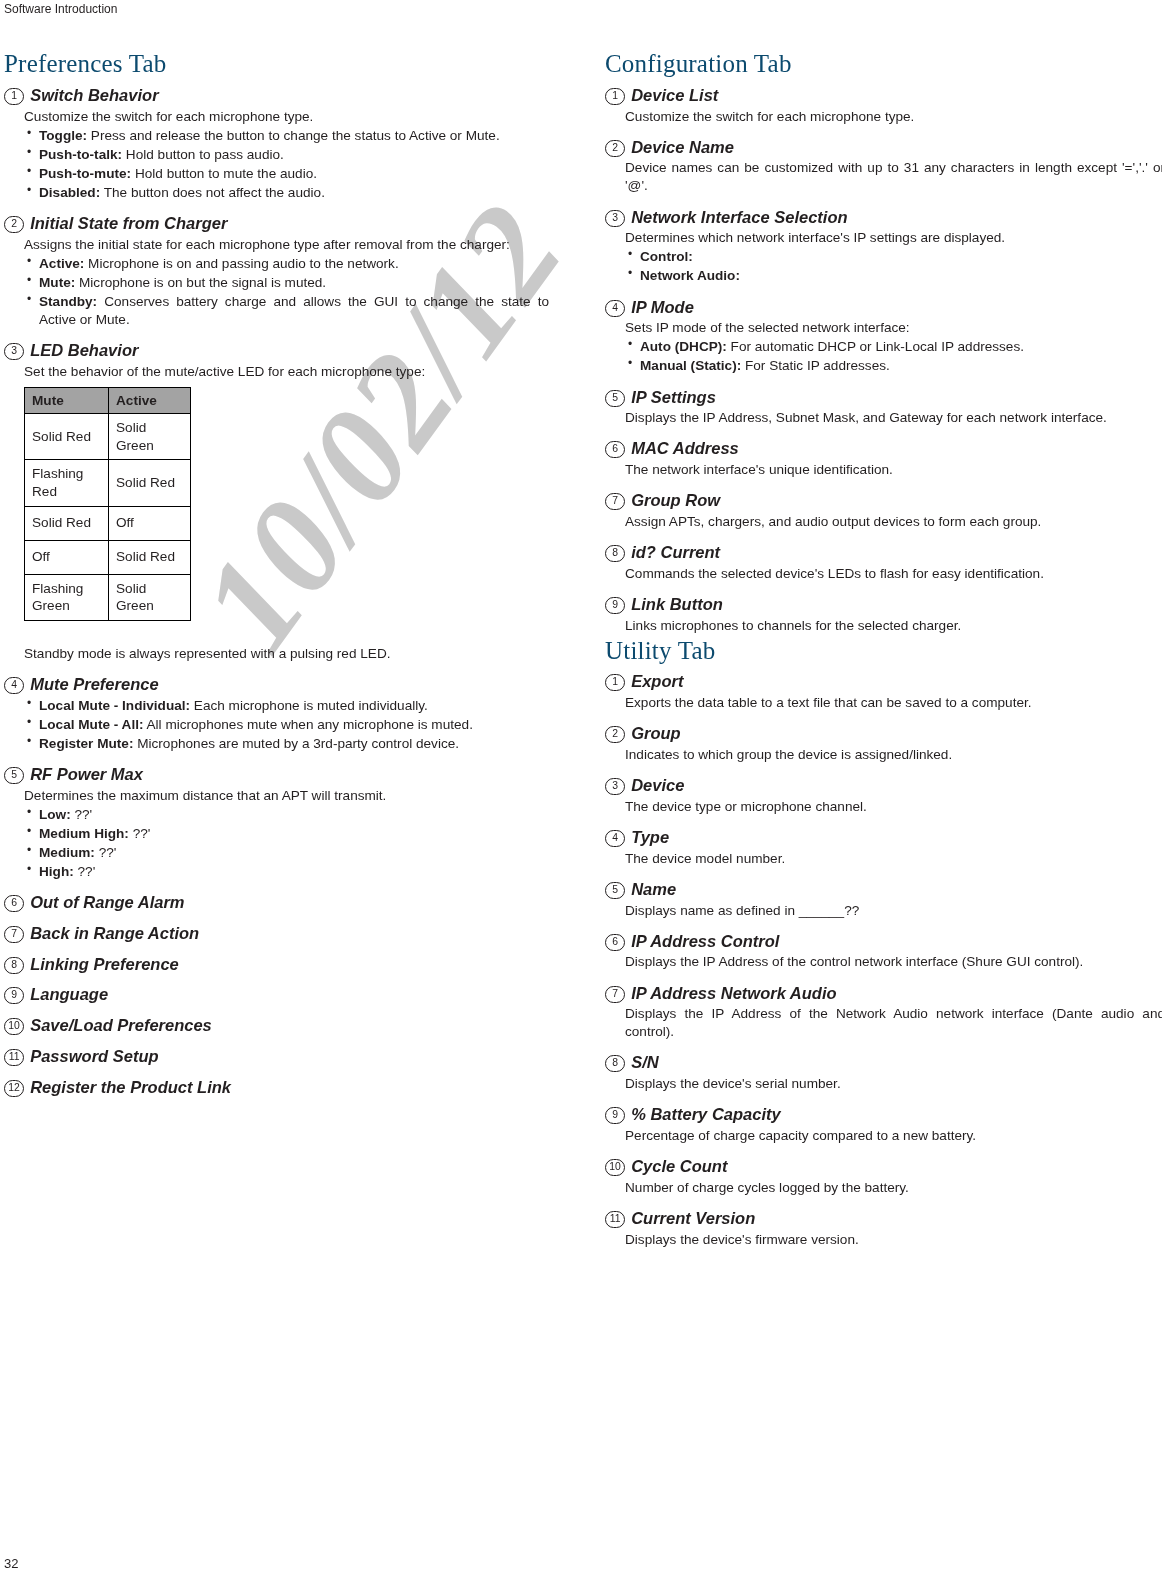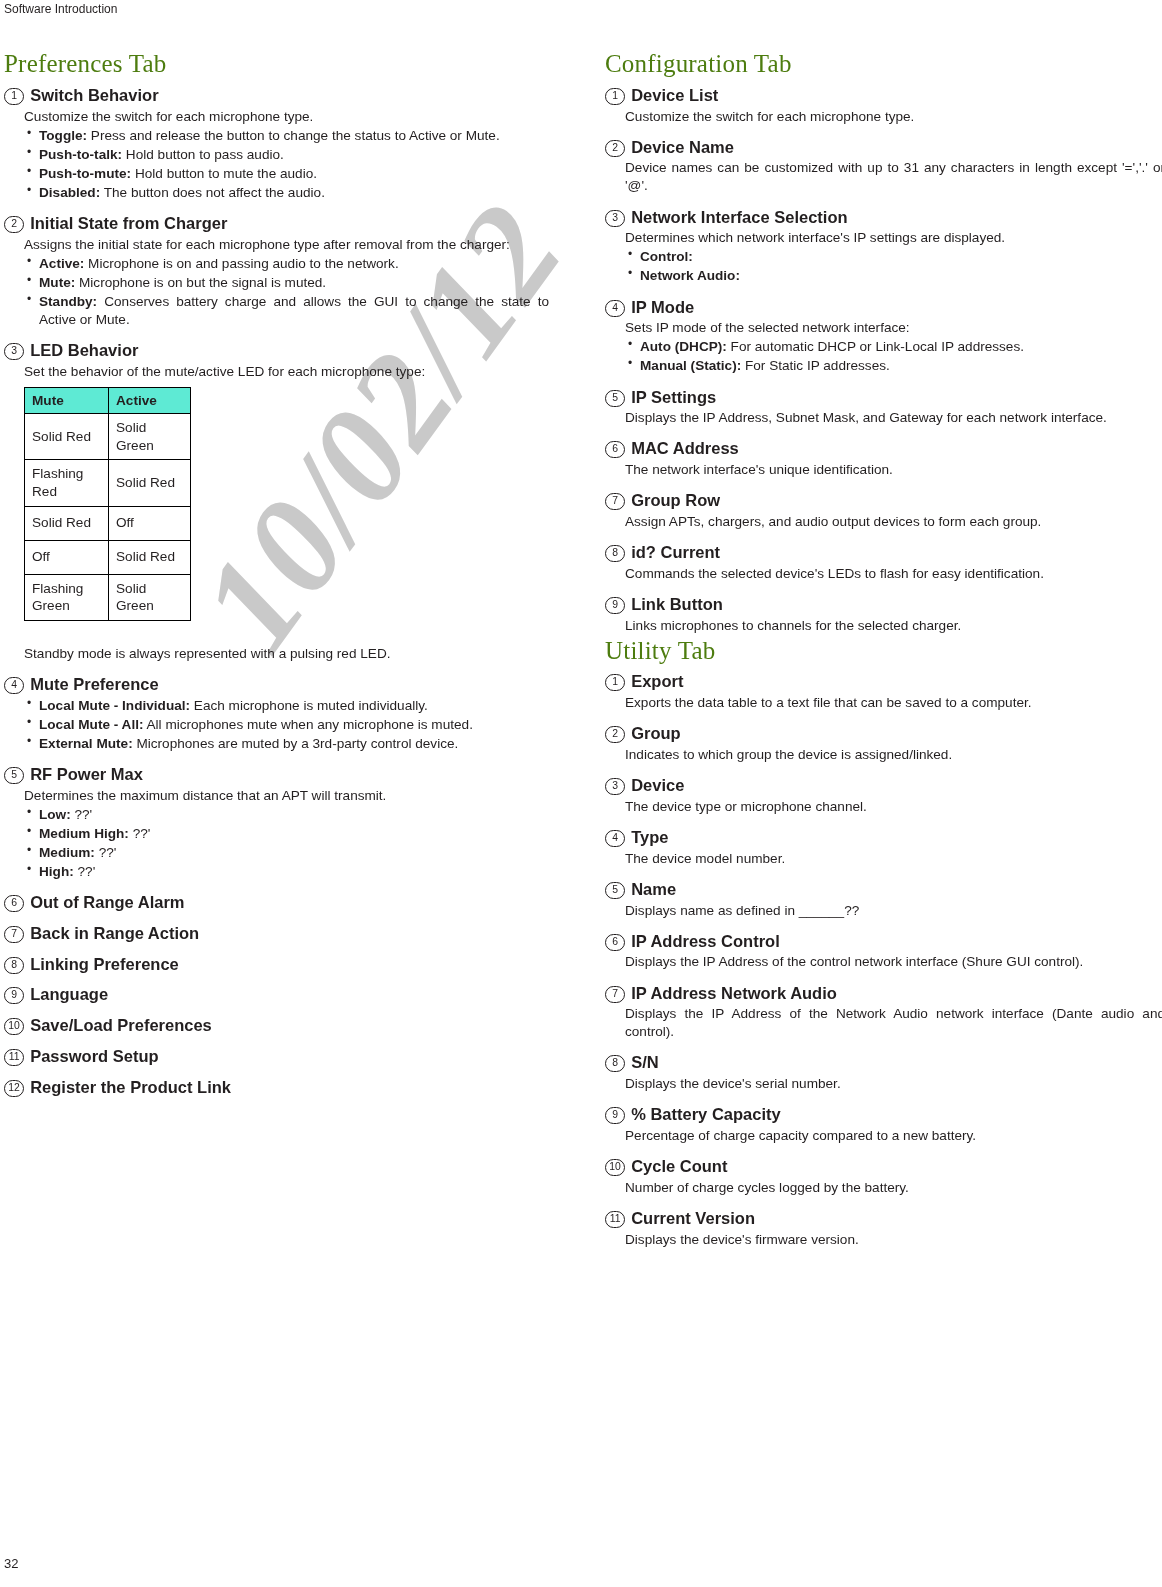--- a/index.html
+++ b/index.html
@@ -57,21 +57,21 @@
     position: absolute;
     top: 50px;
   }
   .col-left  { left: 4px;   width: 545px; }
   .col-right { left: 605px; width: 560px; }
 
   .tab-title {
     font-family: "Liberation Serif", serif;
     font-size: 25px;
     font-weight: normal;
-    color: #4d7c0f;
+    color: #0c4a6e;
     margin: 0 0 6px 0;
     line-height: 1.15;
     letter-spacing: 0.2px;
   }
   .tab-title.tight { margin-top: 2px; }
 
   
   .entry {
     position: relative;
     margin: 0 0 11px 0;
@@ -97,20 +97,21 @@
     padding: 0 1.6px;
     box-sizing: content-box;
     margin-top: 3px;
     color: #231f20;
   }
   .entry-title {
     font-size: 16.5px;
     font-weight: bold;
     line-height: 1.32;
     color: #231f20;
+    font-style: italic;
   }
 
   .entry-body {
     margin-left: 20px;
     font-size: 13.6px;
     line-height: 1.33;
   }
   .para {
     margin: 1px 0 0 0;
     text-align: justify;
@@ -151,21 +152,21 @@
     font-size: 13.6px;
     line-height: 1.3;
     padding: 5px 7px;
     vertical-align: middle;
     text-align: left;
     font-weight: normal;
     height: 34px;
     box-sizing: border-box;
   }
   .led-table th {
-    background: #5eead4;
+    background: #a3a3a3;
     font-weight: bold;
     height: 26px;
     padding: 3px 7px;
   }
   .led-table col.c1 { width: 84px; }
   .led-table col.c2 { width: 82px; }
   .table-note {
     margin: 24px 0 0 20px;
     font-size: 13.6px;
     line-height: 1.33;
@@ -268,21 +269,21 @@
         </div>
         <div class="entry">
           <div class="entry-head">
             <span class="circnum">4</span>
             <span class="entry-title">Mute Preference</span>
           </div>
           <div class="entry-body">
             <ul class="bullets">
               <li><b>Local Mute - Individual:</b><span> Each microphone is muted individually.</span></li>
               <li><b>Local Mute - All:</b><span> All microphones mute when any microphone is muted.</span></li>
-              <li><b>External Mute:</b><span> Microphones are muted by a 3rd-party control device.</span></li>
+              <li><b>Register Mute:</b><span> Microphones are muted by a 3rd-party control device.</span></li>
             </ul>
           </div>
         </div>
         <div class="entry">
           <div class="entry-head">
             <span class="circnum">5</span>
             <span class="entry-title">RF Power Max</span>
           </div>
           <div class="entry-body">
             <p class="para">Determines the maximum distance that an APT will transmit.</p>

